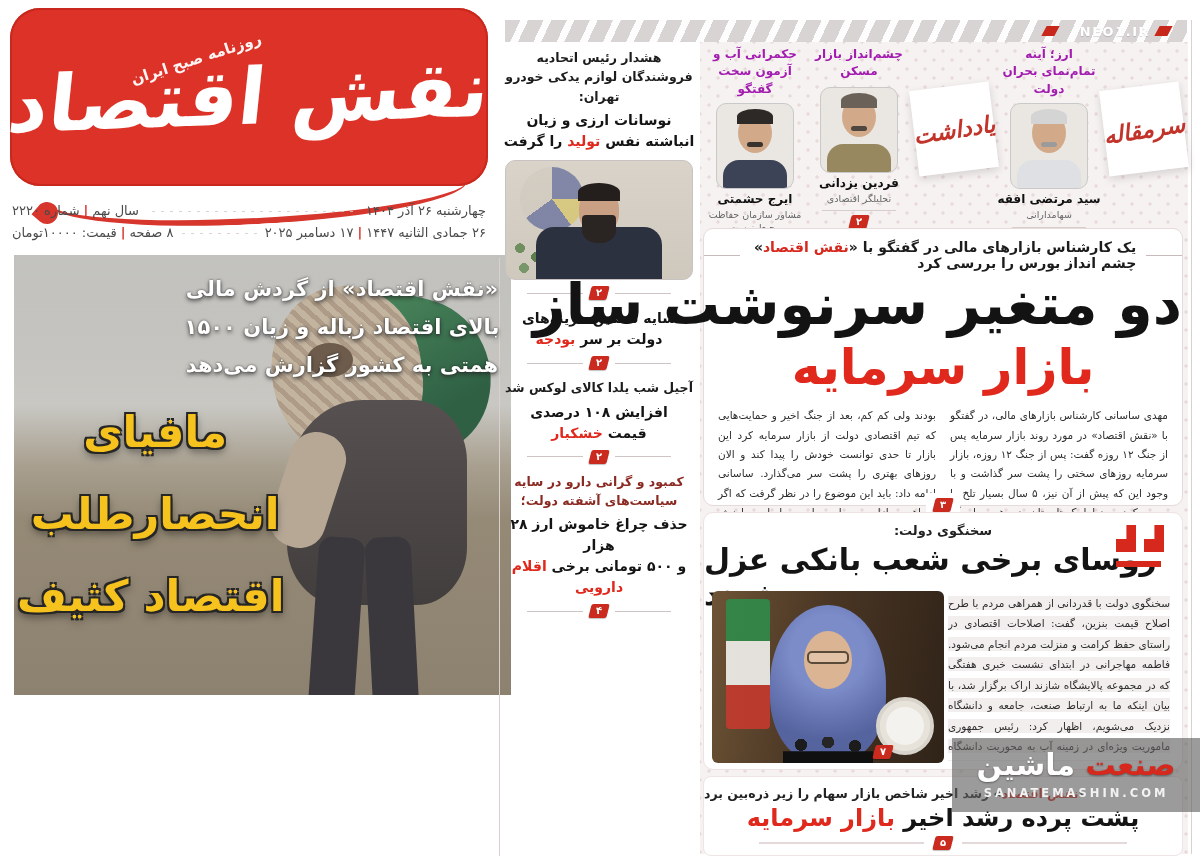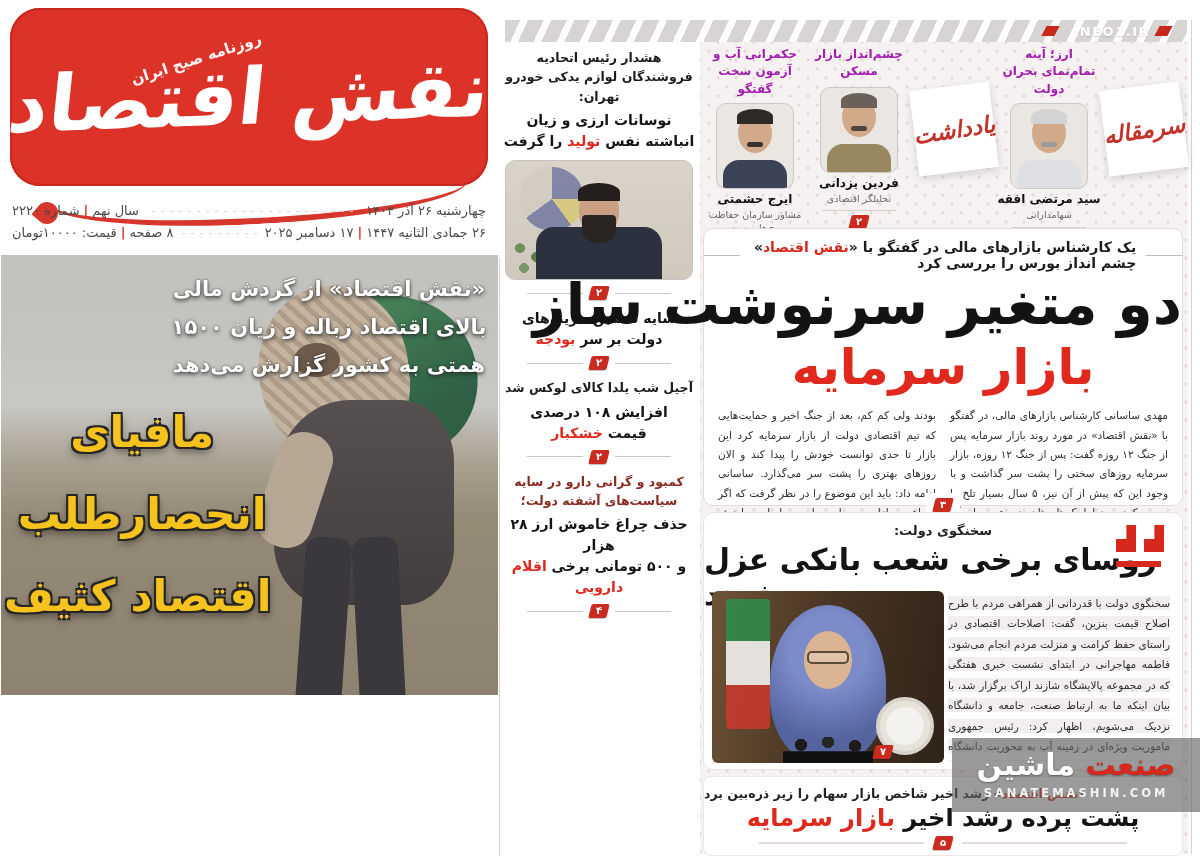--- a/index.html
+++ b/index.html
@@ -20,21 +20,21 @@
   .swoosh::after{content:"";position:absolute;left:6px;bottom:6px;width:22px;height:22px;
                  background:#d6362c;border-radius:50% 50% 50% 0;transform:rotate(40deg);}
   .dateline{position:absolute;left:12px;top:196px;width:474px;z-index:2;}
   .d-row{display:flex;justify-content:space-between;align-items:baseline;font-size:13px;
          color:#4a4a4a;margin-top:7px;font-weight:500;}
   .d-dots{flex:1;margin:0 8px;height:7px;background-image:radial-gradient(#d4c8c8 1.1px,transparent 1.3px);
           background-size:9px 7px;background-position:center;opacity:.8;}
   .pipe{color:#d6362c;font-weight:bold;margin:0 4px;}
 
   
-  .feature{position:absolute;left:1px;top:255px;width:497px;height:440px;overflow:hidden;
+  .feature{position:absolute;left:14px;top:255px;width:497px;height:440px;overflow:hidden;
            background:linear-gradient(#b9b8b4 0%,#c8c7c2 34%,#a89f8f 48%,#958a76 60%,#8d8170 100%);}
   .heap{position:absolute;left:0;top:46%;width:100%;height:54%;filter:blur(1.5px);
         background:
          radial-gradient(46px 30px at 8% 18%,#7d8a74 60%,transparent 62%),
          radial-gradient(52px 34px at 22% 30%,#a7452f 55%,transparent 58%),
          radial-gradient(60px 36px at 12% 52%,#47506333 0,#475063 55%,transparent 58%),
          radial-gradient(44px 30px at 35% 44%,#c9c0b2 55%,transparent 58%),
          radial-gradient(56px 34px at 6% 76%,#b37b4c 55%,transparent 58%),
          radial-gradient(62px 40px at 28% 70%,#5d6b5a 55%,transparent 58%),
          radial-gradient(52px 34px at 45% 84%,#9e4632 55%,transparent 58%),

